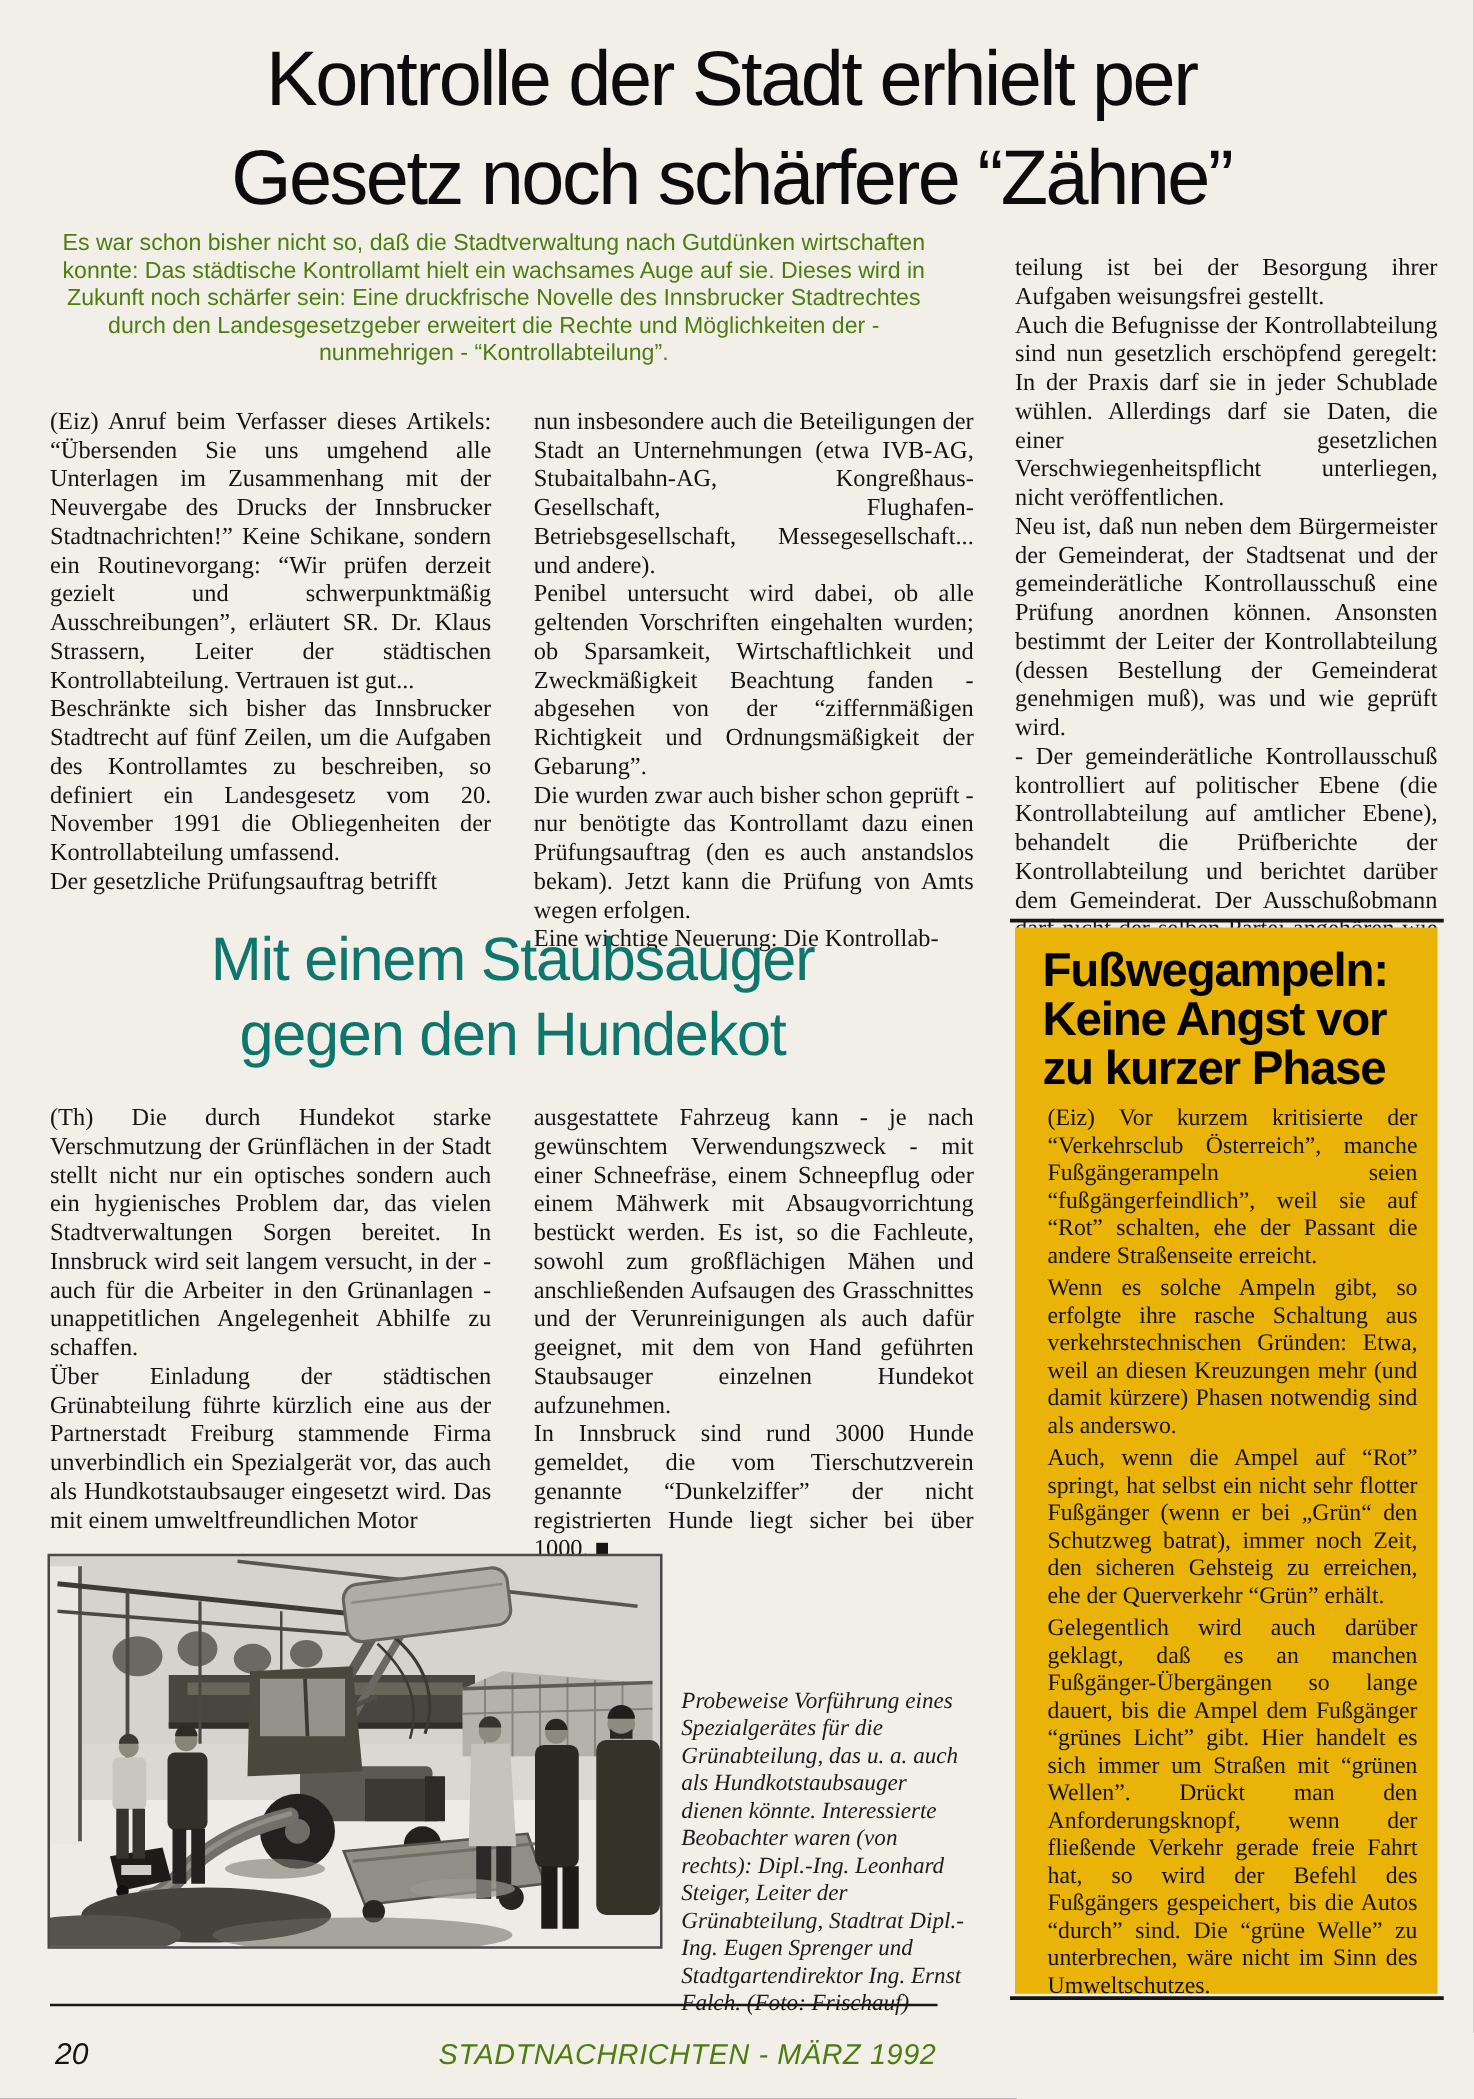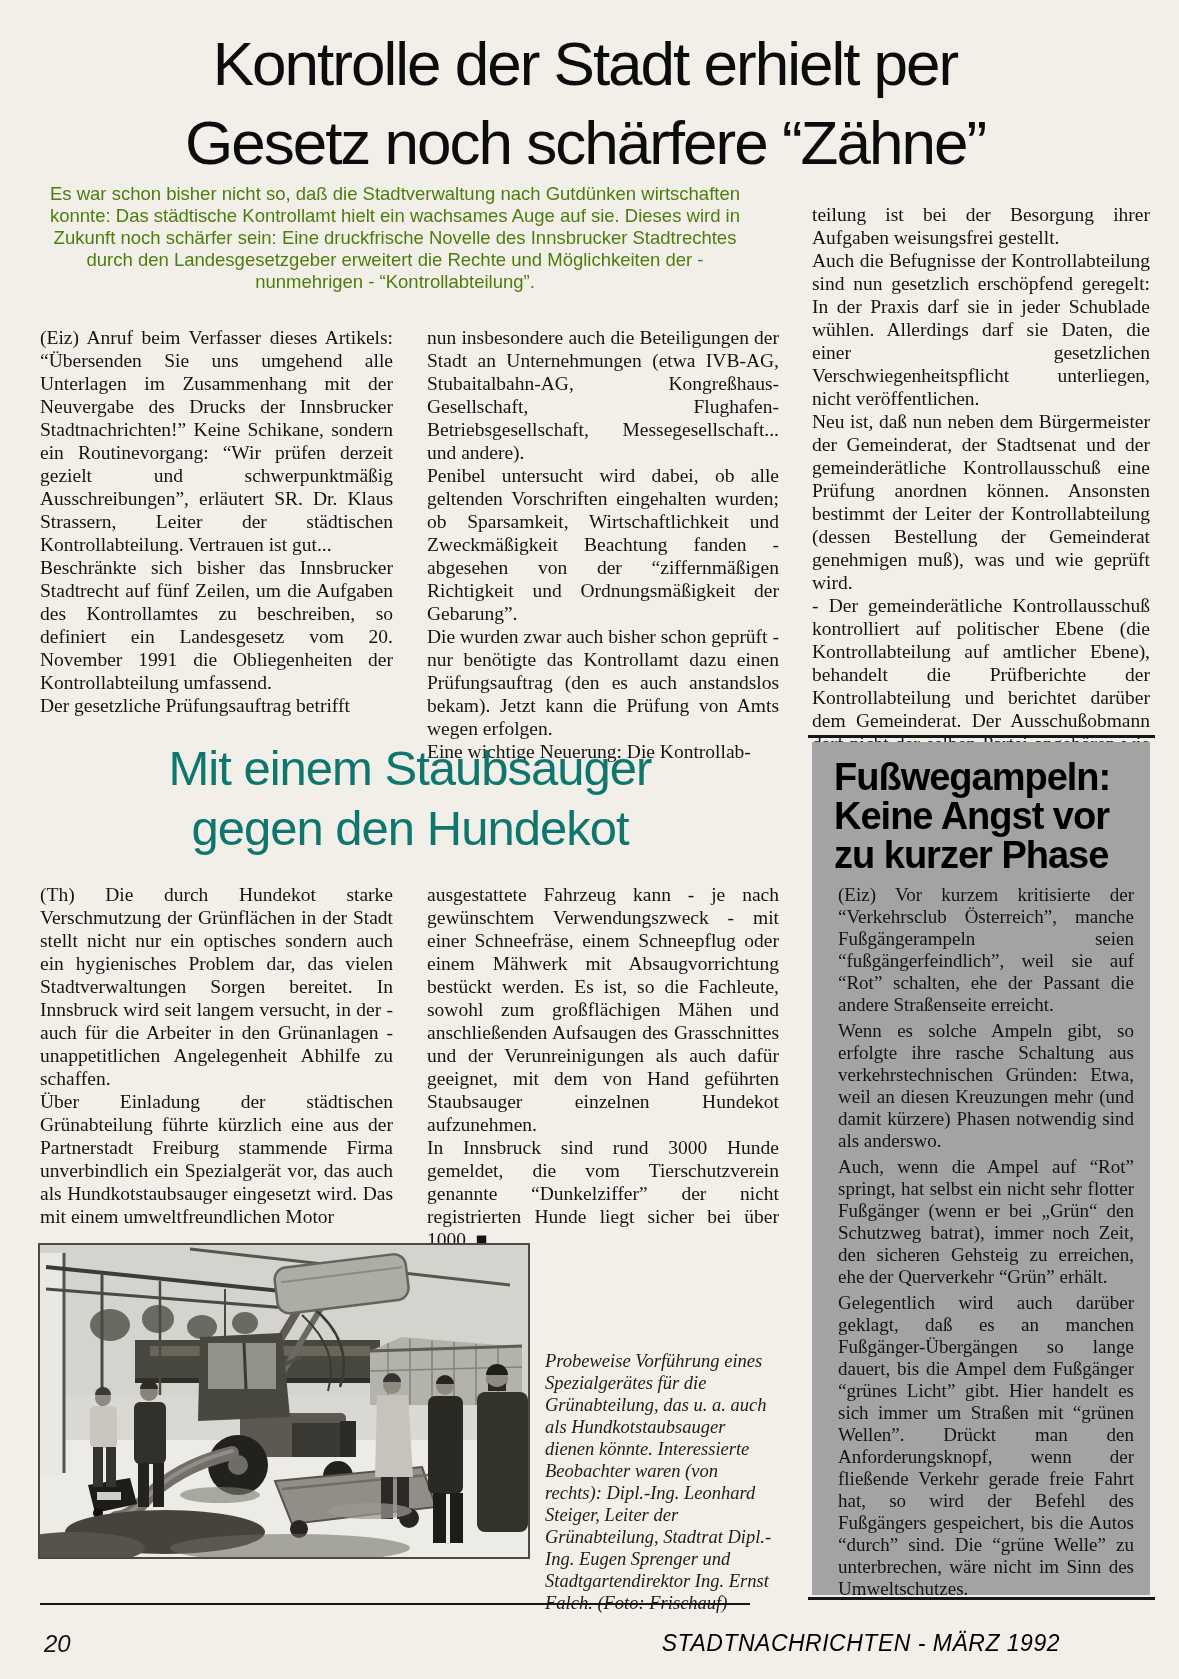--- a/index.html
+++ b/index.html
@@ -32,21 +32,21 @@
   .a1c2{left:427px;top:326px;width:352px;}
   .a1c3{left:812px;top:203px;width:338px;}
   .a2c1{left:40px;top:883px;width:353px;}
   .a2c2{left:427px;top:883px;width:352px;}
   
   .rule{position:absolute;background:#161615;height:3px;}
   .sidebar-rule-top{left:808px;top:735px;width:347px;}
   .sidebar-rule-bottom{left:808px;top:1597px;width:347px;}
   .sidebar-box{
     position:absolute;left:812px;top:742px;width:338px;height:853px;
-    background:#a3a3a3;box-sizing:border-box;padding:16px 12px 0 22px;
+    background:#eab308;box-sizing:border-box;padding:16px 12px 0 22px;
   }
   .sidebar-headline{
     font-family:"Liberation Sans", sans-serif;font-weight:700;
     font-size:38px;line-height:39px;letter-spacing:-1px;color:#000;
     margin:0 0 9px 0;
   }
   .sidebar-body{font-size:19px;line-height:22px;text-align:justify;}
   .sidebar-body p{margin:4px;}
   
   .photo{
@@ -58,23 +58,23 @@
     position:absolute;left:545px;top:1350px;width:232px;
     font-style:italic;font-size:18.5px;line-height:22px;color:#1c1c1b;
   }
   
   .footer-rule{left:40px;top:1603px;width:710px;height:2px;}
   .footer-page-number{
     position:absolute;left:44px;top:1630px;
     font-family:"Liberation Sans", sans-serif;font-style:italic;font-size:24px;color:#141413;text-align:right;
   }
   .footer-publication{
-    position:absolute;left:40px;top:1630px;width:1020px;text-align:right;
+    position:absolute;left:40px;top:1630px;width:1020px;text-align:center;
     font-family:"Liberation Sans", sans-serif;font-style:italic;font-size:23px;
-    letter-spacing:0.5px;color:#000000;
+    letter-spacing:0.5px;color:#4d7c0f;
   }
 </style>
 </head>
 <body>
 
 <div class="page">
 
   <div class="headline1">
     <div>Kontrolle der Stadt erhielt per</div>
     <div>Gesetz noch schärfere “Zähne”</div>

